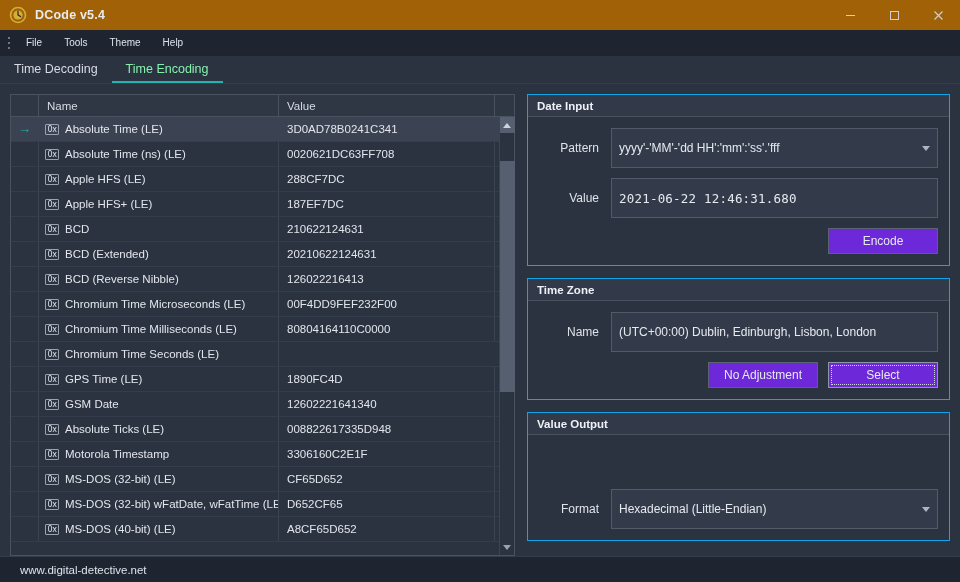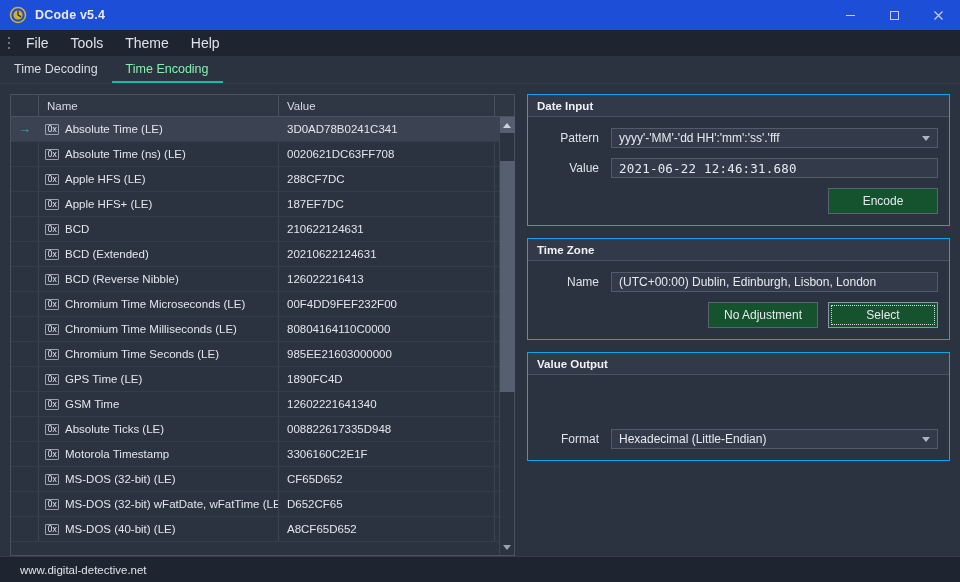--- a/index.html
+++ b/index.html
@@ -6,21 +6,21 @@
   html, body {
     width: 960px; height: 582px;
     background: #1e2430;
     font-family: "Liberation Sans", sans-serif;
     overflow: hidden;
   }
   #app { width: 960px; height: 582px; position: relative; background: #2b3240; display: flex; flex-direction: column; }
 
   
   .titlebar {
-    height: 30px; background: #1d4ed8; display: flex; align-items: center;
+    height: 30px; background: #a16207; display: flex; align-items: center;
     flex: none; position: relative;
   }
   .app-icon {
     width: 18px; height: 18px; margin-left: 9px; margin-right: 8px;
     flex: none; position: relative;
   }
   .app-title { font-size: 12.5px; font-weight: bold; color: #e8eaee; letter-spacing: .2px; }
   .win-controls { margin-left: auto; display: flex; height: 30px; }
   .win-btn {
     width: 44px; height: 30px; display: flex; align-items: center; justify-content: center;
@@ -31,21 +31,21 @@
   .menubar {
     height: 26px; background: #1e2430; display: flex; align-items: center; flex: none;
   }
   .grip {
     width: 12px; height: 26px; display: flex; flex-direction: column;
     align-items: center; justify-content: center; gap: 3px; margin-left: 3px;
   }
   .grip i { width: 2px; height: 2px; background: #6d7787; display: block; }
   .menu-item {
     padding: 0 11px; height: 26px; line-height: 26px;
-    font-size: 14px; color: #dfe3ea;
+    font-size: 10px; color: #dfe3ea;
   }
 
   
   .tabbar {
     height: 28px; background: #2b3240; display: flex; align-items: flex-end; flex: none;
     border-bottom: 1px solid #353c4b;
   }
   .tab {
     height: 27px; line-height: 27px; padding: 0 14px; font-size: 12.5px; color: #d7dbe3;
     position: relative;
@@ -106,35 +106,35 @@
   .group { border: 1px solid #0ea5e9; background: #2b3240; }
   .group-title {
     height: 22px; background: #323a49; font-size: 11.5px; font-weight: bold; color: #eef1f5;
     line-height: 22px; padding-left: 9px; border-bottom: 1px solid #4a515f;
   }
   .group-body { padding: 11px 11px 11px 11px; }
   .frow { display: flex; align-items: center; margin-bottom: 10px; }
   .frow:last-child { margin-bottom: 0; margin-top: 43px; }
   .flabel { width: 72px; flex: none; font-size: 12px; color: #dfe3ea; text-align: right; padding-right: 12px; }
   .fctl {
-    flex: 1; height: 20px; border: 1px solid #535b6a; background: #333b4a;
+    flex: 1; height: 40px; border: 1px solid #535b6a; background: #333b4a;
     display: flex; align-items: center; padding: 0 7px; font-size: 12px; color: #e6eaf0;
     white-space: nowrap; overflow: hidden;
   }
   .fctl.combo { padding-right: 20px; position: relative; }
   .caret {
     position: absolute; right: 7px; top: 50%; margin-top: -2px;
     width: 0; height: 0; border-left: 4px solid transparent; border-right: 4px solid transparent;
     border-top: 5px solid #aeb5c1;
   }
   .fctl.mono { font-family: "DejaVu Sans Mono", monospace; font-size: 12.5px; letter-spacing: .2px; }
   .btnrow { display: flex; justify-content: flex-end; gap: 10px; }
   .btn {
     height: 26px; min-width: 110px; border: 1px solid #5b6personally; border: 1px solid #5b6372;
-    background: #14532d; color: #e6eaf0; font-size: 12px;
+    background: #6d28d9; color: #e6eaf0; font-size: 12px;
     display: flex; align-items: center; justify-content: center; padding: 0 14px;
   }
   .btn.focused { outline: 1px dotted #cfd5df; outline-offset: -4px; border-color: #8d96a5; }
 
   
   .statusbar {
     height: 26px; background: #1e2430; flex: none; display: flex; align-items: center;
     border-top: 1px solid #353c4b;
   }
   .status-text { font-size: 11.5px; color: #dfe3ea; padding-left: 20px; }
@@ -279,37 +279,36 @@
             </div>
             <div class="cell c-val">80804164110C0000</div>
             <div class="cell c-end"></div>
           </div>
           <div class="row">
             <div class="cell c-ind"></div>
             <div class="cell c-name">
               <span class="hexicon">0x</span>
               <span class="rowname">Chromium Time Seconds (LE)</span>
             </div>
-            <div class="cell c-val">985EE21603000000</div>
             <div class="cell c-end"></div>
           </div>
           <div class="row">
             <div class="cell c-ind"></div>
             <div class="cell c-name">
               <span class="hexicon">0x</span>
               <span class="rowname">GPS Time (LE)</span>
             </div>
             <div class="cell c-val">1890FC4D</div>
             <div class="cell c-end"></div>
           </div>
           <div class="row">
             <div class="cell c-ind"></div>
             <div class="cell c-name">
               <span class="hexicon">0x</span>
-              <span class="rowname">GSM Time</span>
+              <span class="rowname">GSM Date</span>
             </div>
             <div class="cell c-val">12602221641340</div>
             <div class="cell c-end"></div>
           </div>
           <div class="row">
             <div class="cell c-ind"></div>
             <div class="cell c-name">
               <span class="hexicon">0x</span>
               <span class="rowname">Absolute Ticks (LE)</span>
             </div>

